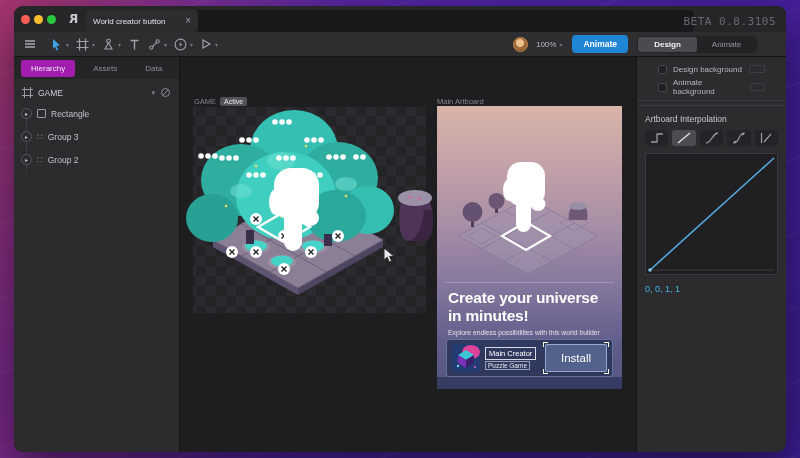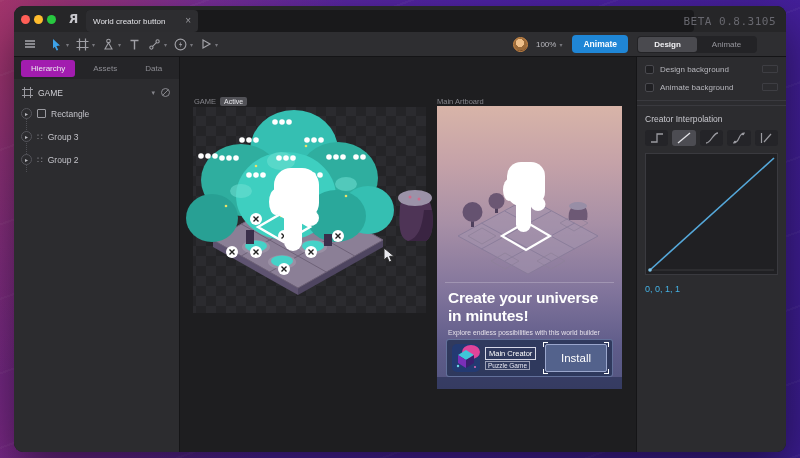--- a/index.html
+++ b/index.html
@@ -97,21 +97,21 @@
   .corner { position:absolute; width: 5px; height: 5px; }
   .corner.tl { left:-3px; top:-3px; border-left:1.5px solid #fff; border-top:1.5px solid #fff; }
   .corner.tr { right:-3px; top:-3px; border-right:1.5px solid #fff; border-top:1.5px solid #fff; }
   .corner.bl { left:-3px; bottom:-3px; border-left:1.5px solid #fff; border-bottom:1.5px solid #fff; }
   .corner.br { right:-3px; bottom:-3px; border-right:1.5px solid #fff; border-bottom:1.5px solid #fff; }
   .ab-bottom { position:absolute; left:0; right:0; top: 271px; height: 12px; background: rgba(24,34,68,.5); }
   .cursor { position:absolute; left: 203px; top: 190px; }
 
   
   .right-panel { width: 150px; flex:none; background:#2c2c2f; border-left: 1px solid #151517; }
-  .rp-row { display:flex; align-items:center; height: 18px; padding: 0 8px; gap: 6px; }
+  .rp-row { display:flex; align-items:center; height: 18px; padding: 0 21px; gap: 6px; }
   .rp-row:first-child { margin-top: 3px; }
   .swatch { width: 9px; height: 9px; background:#202023; border: 1px solid #49494e; border-radius: 2px; flex:none; }
   .rp-label { font-size: 8px; color:#b7b7bd; }
   .mini-box { margin-left:auto; width: 16px; height: 8px; border: 1px solid #3e3e43; border-radius: 1px; }
   .rp-div { height: 1px; background:#3a3a3f; margin: 4px 0; }
   .rp-header { display:flex; align-items:center; height: 18px; padding: 0 8px; }
   .rp-header .rp-label { color:#c9c9cf; font-size: 8.5px; }
   .plus { margin-left:auto; color:#919197; font-size: 12px; line-height: 1; }
   .interp-btns { display:flex; gap: 4px; padding: 2px 8px 0; }
   .ib { width: 24px; height: 16px; background:#242428; border-radius: 3px; display:flex; align-items:center; justify-content:center; }
@@ -508,21 +508,21 @@
         <span class="mini-box"></span>
       </div>
       <div class="rp-row">
         <span class="swatch"></span>
         <span class="rp-label">Animate background</span>
         <span class="mini-box"></span>
       </div>
       <div class="rp-div"></div>
       <div class="rp-div"></div>
       <div class="rp-header">
-        <span class="rp-label">Creator Interpolation</span>
+        <span class="rp-label">Artboard Interpolation</span>
       </div>
       <div class="interp-btns">
         <span class="ib">
           <svg width="16" height="12" viewBox="0 0 16 12">
               <path d="M2,10 L8,10 L8,2 L14,2" stroke="#9a9aa0" stroke-width="1.3" fill="none"></path>
             </svg>
         </span>
         <span class="ib active">
           <svg width="16" height="12" viewBox="0 0 16 12">
               <line x1="2" y1="11" x2="14" y2="1" stroke="#e2e2e6" stroke-width="1.3"></line>

